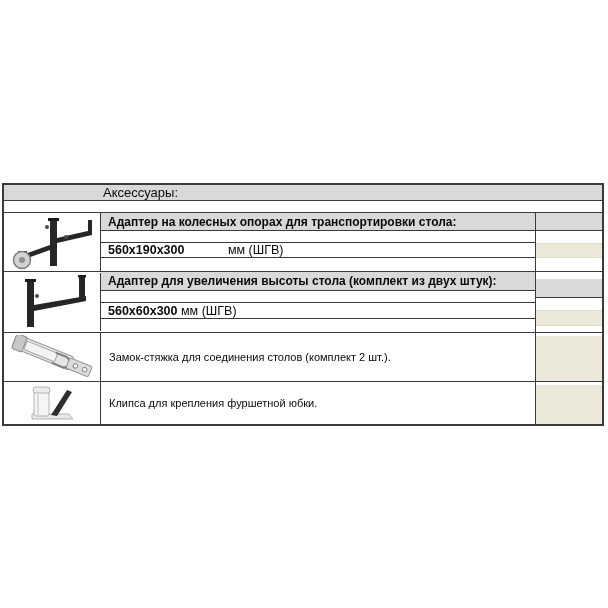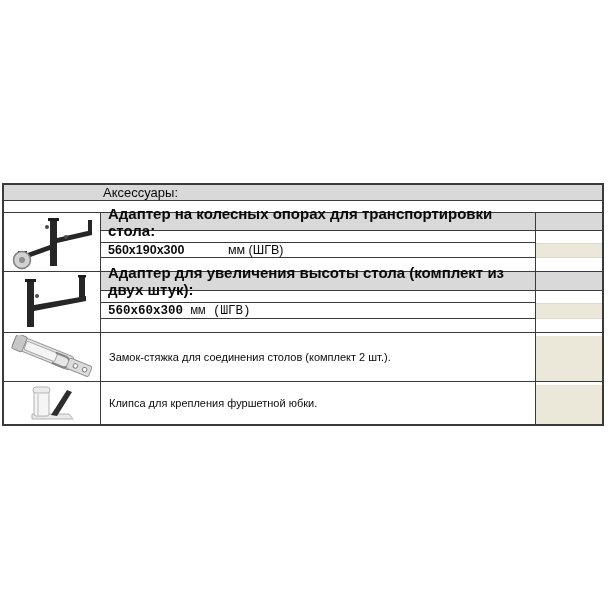--- a/index.html
+++ b/index.html
@@ -32,40 +32,40 @@
   .c-img{
     width:97px;flex:0 0 97px;border-right:1px solid #3a3a3a;
     display:flex;align-items:center;justify-content:center;
     background:#ffffff;
   }
   .c-desc{flex:1 1 auto;border-right:1px solid #3a3a3a;min-width:0;}
   .c-price{width:66px;flex:0 0 66px;background:#ffffff;}
 
   
   .r1{height:59px;}
-  .r2{height:61px;}
+  .r2{height:61px;align-items:center;}
   .r3{height:49px;}
   .r4{height:42px;}
 
   .sub-title{
     background:#d9d9d9;border-bottom:1px solid #3a3a3a;
-    font-weight:bold;font-size:15px;
+    font-weight:bold;font-size:12px;
     padding-left:7px;
     display:flex;align-items:center;
   }
   .r1 .sub-title{height:18px;}
   .r2 .sub-title{height:19px;}
   .sub-gap-a{border-bottom:1px solid #3a3a3a;height:12px;background:#fff;}
   .sub-size{
     border-bottom:1px solid #3a3a3a;background:#fff;
     font-size:12.5px;padding-left:7px;
     display:flex;align-items:center;white-space:pre;
   }
   .r1 .sub-size{height:15px;gap:40px;}
-  .r2 .sub-size{height:16px;font-family:Liberation Mono, monospace;}
+  .r2 .sub-size{height:16px;}
   .sub-size b{font-weight:bold;}
   .sub-gap-b{background:#fff;}
   .r1 .sub-gap-b{height:13px;}
   .r2 .sub-gap-b{height:13px;}
 
   
   .p-gray{background:#d9d9d9;border-bottom:1px solid #3a3a3a;}
   .r1 .p-gray{height:18px;}
   .r2 .p-gray{height:19px;}
   .p-white-a{background:#ffffff;height:12px;}

